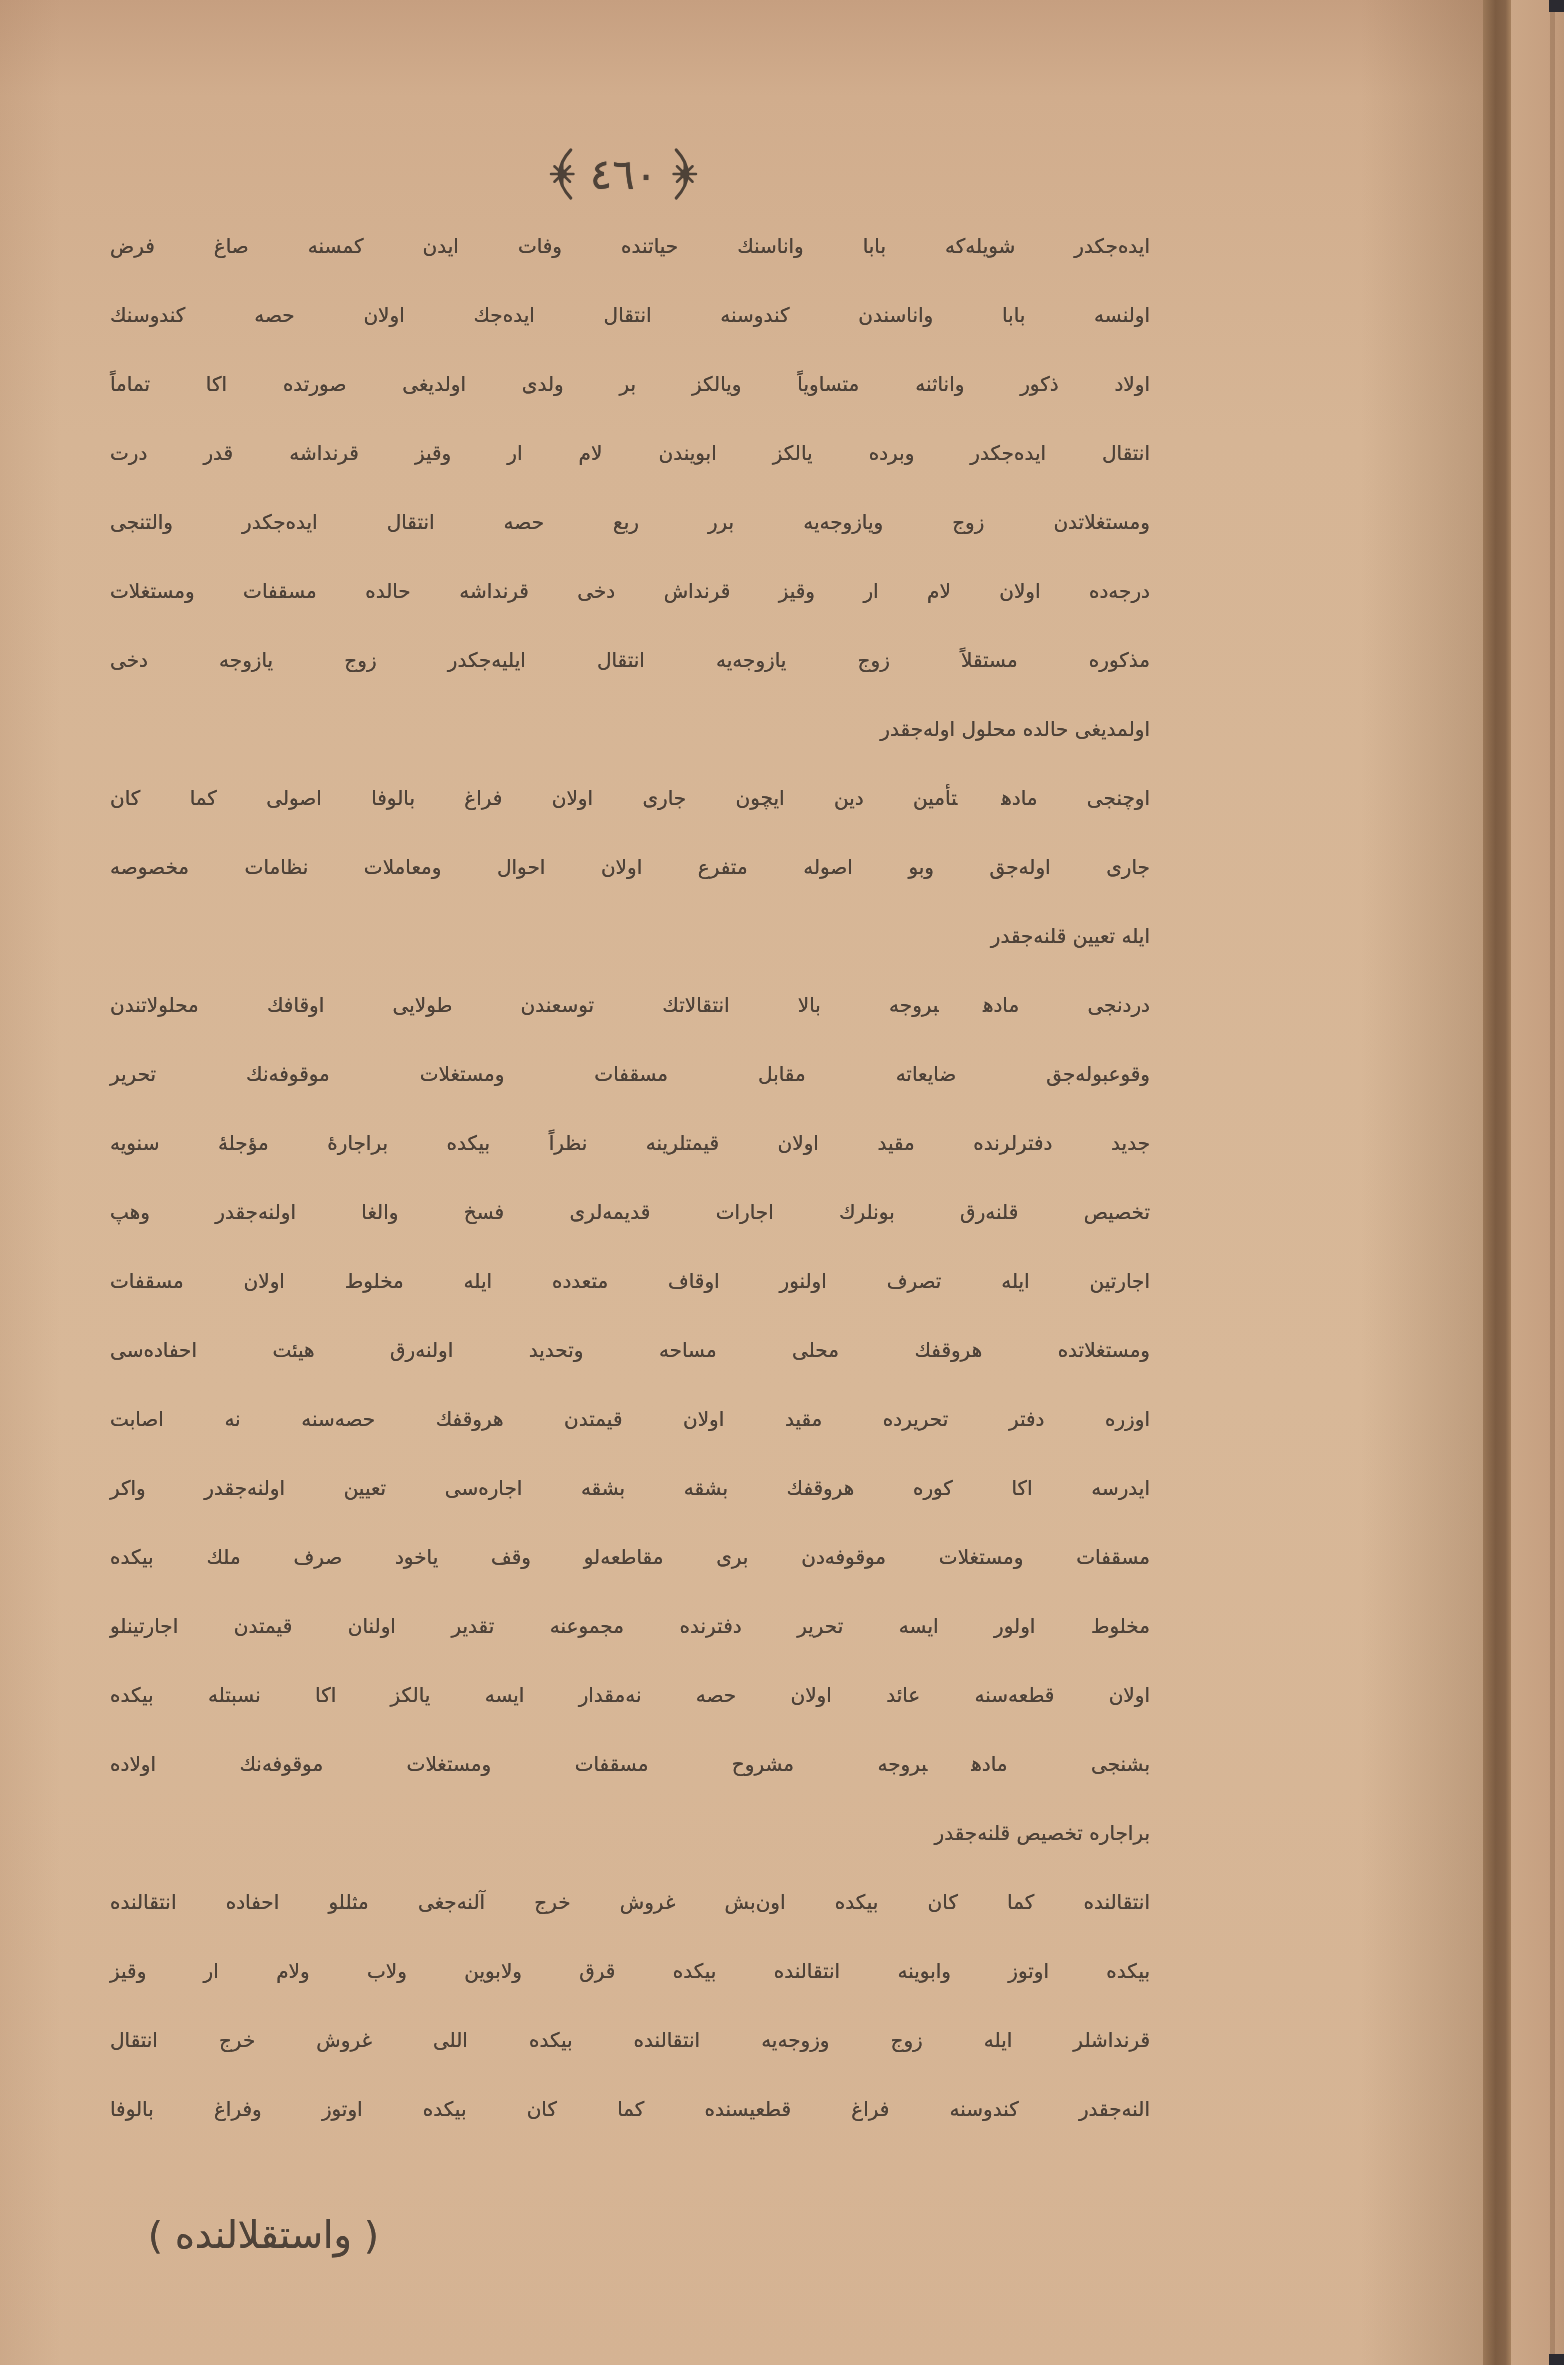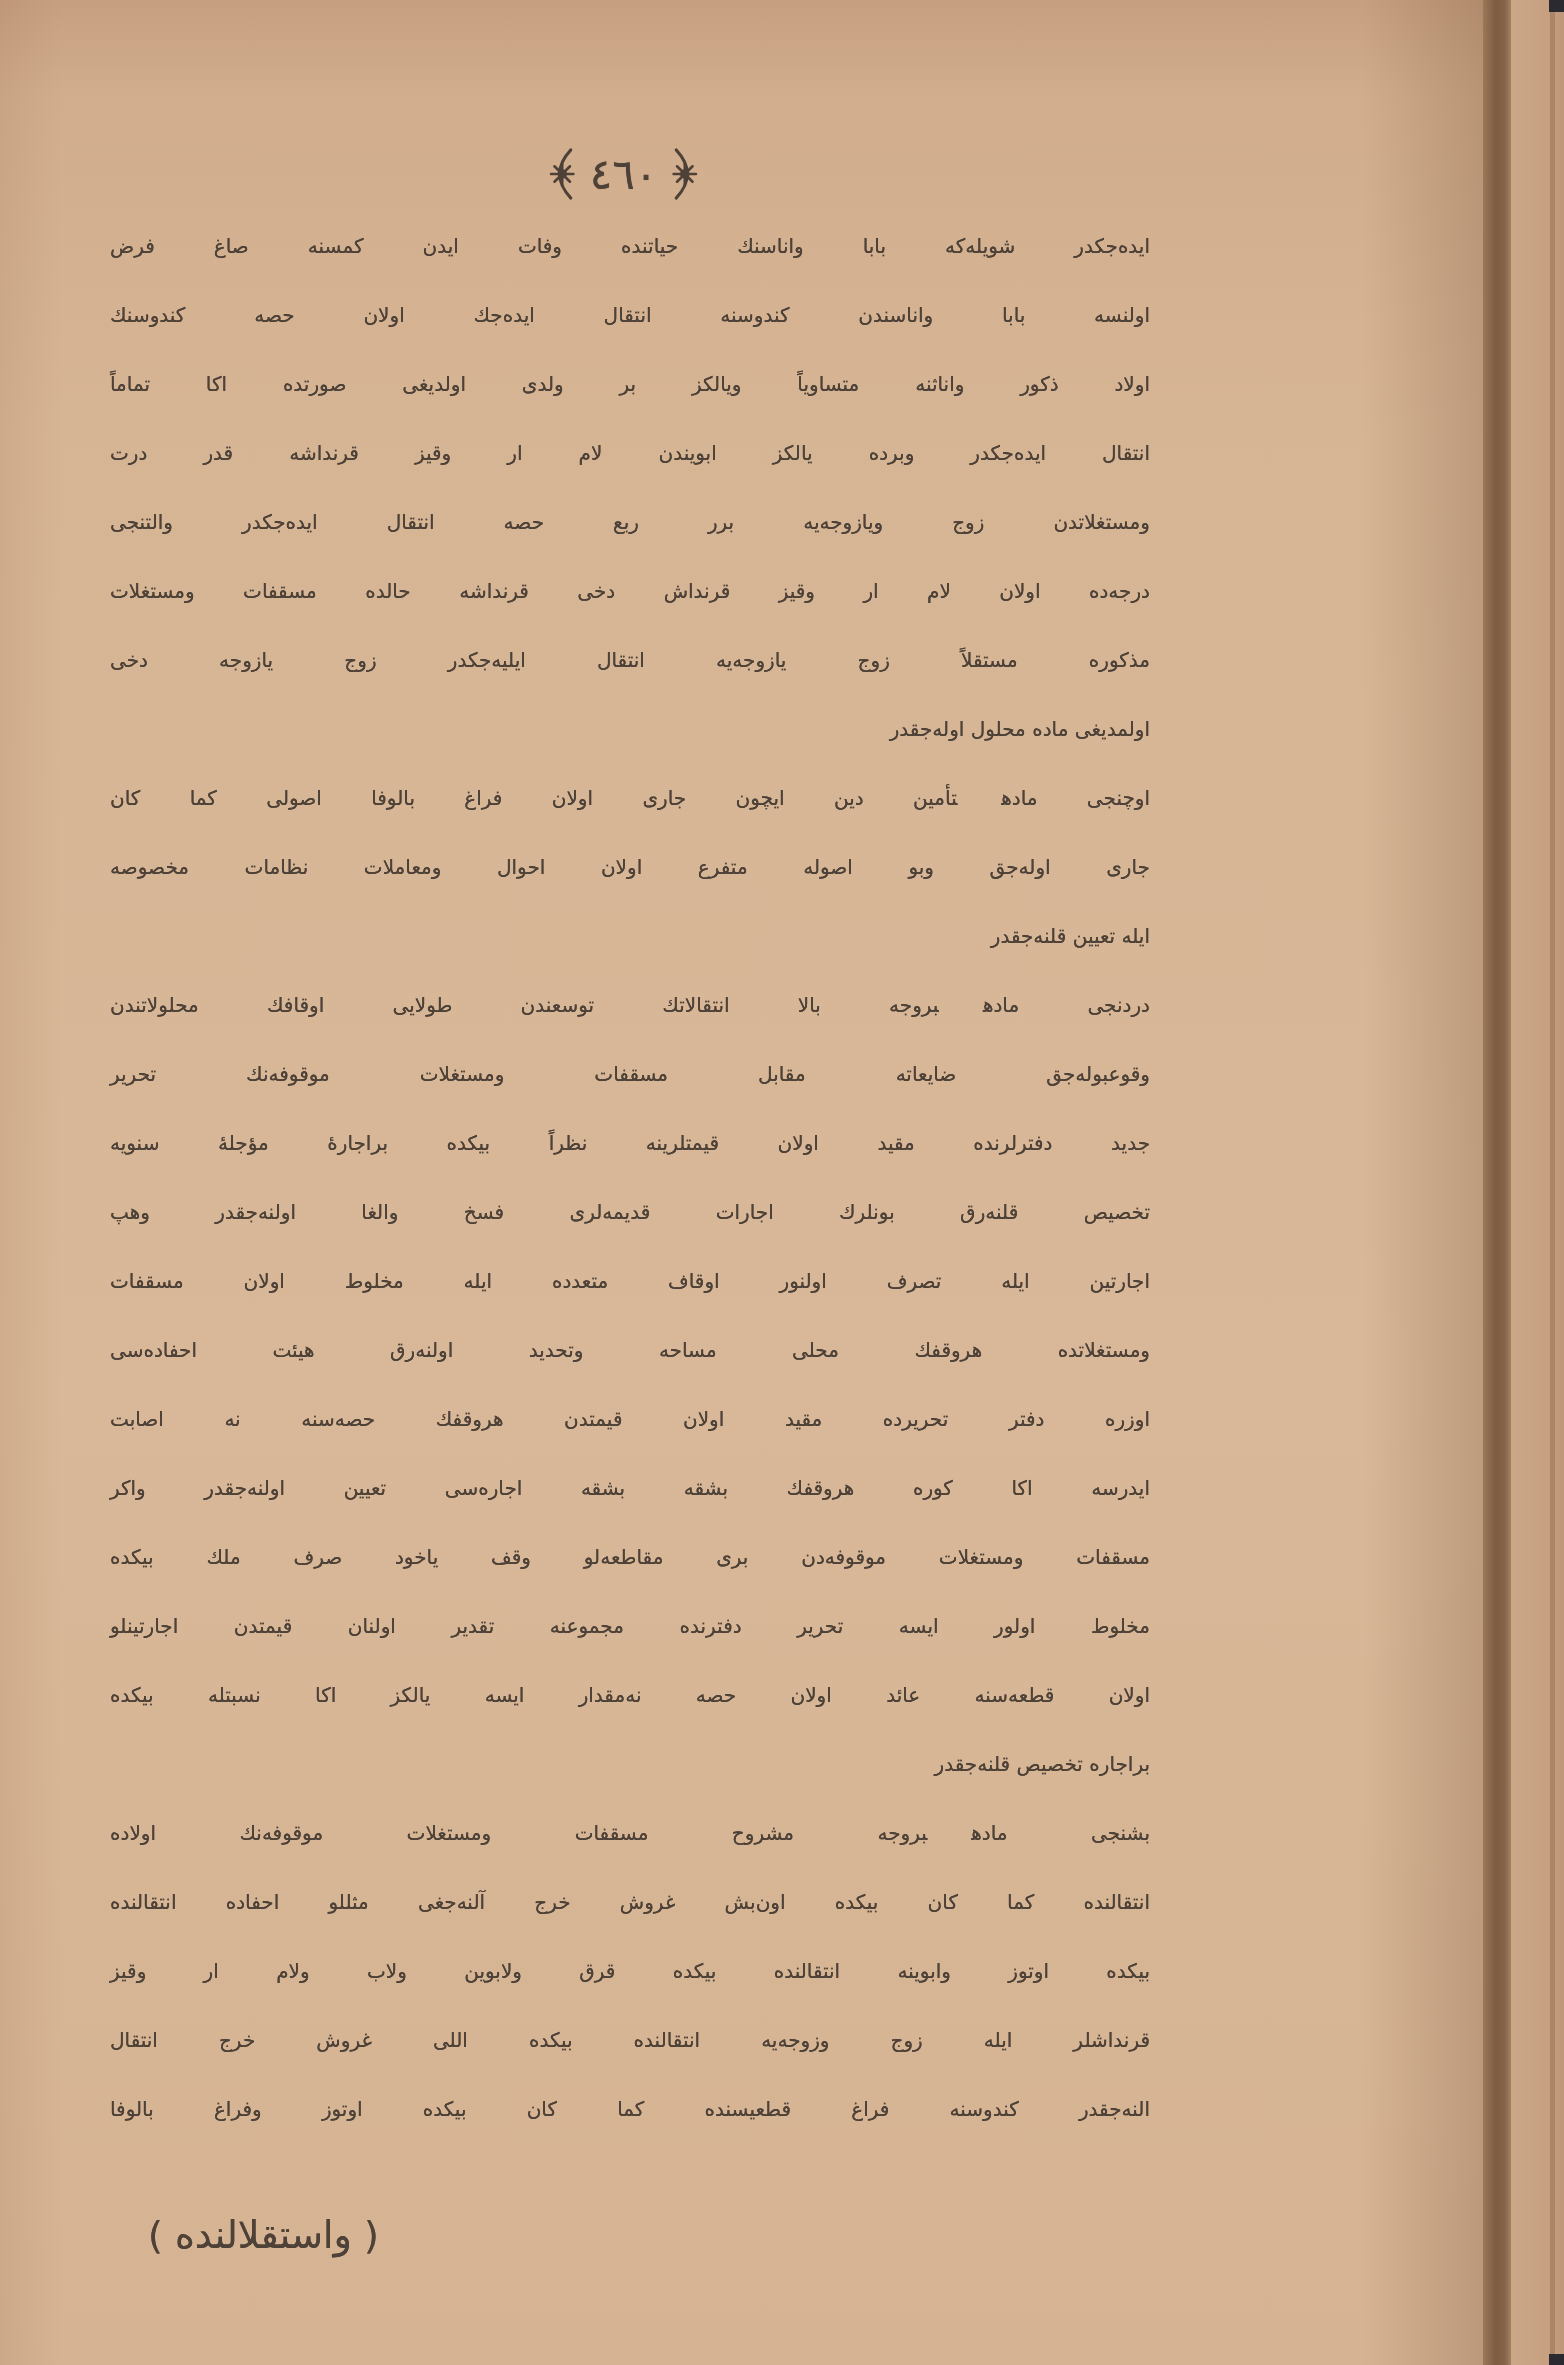--- a/index.html
+++ b/index.html
@@ -100,37 +100,37 @@
 </div>
 
 <div class="text-block">
   <div class="ln">ایده‌جکدر شویله‌که بابا وانا‌سنك حیاتنده وفات ایدن کمسنه صاغ فرض</div>
   <div class="ln">اولنسه بابا وانا‌سندن کندوسنه انتقال ایده‌جك اولان حصه کندوسنك</div>
   <div class="ln">اولاد ذکور واناثنه متساویاً ویالکز بر ولدی اولدیغی صورتده اکا تماماً</div>
   <div class="ln">انتقال ایده‌جکدر وبرده یالکز ابویندن لام ار وقیز قرنداشه قدر درت</div>
   <div class="ln">ومستغلاتدن زوج ویازوجه‌یه برر ربع حصه انتقال ایده‌جکدر والتنجی</div>
   <div class="ln">درجه‌ده اولان لام ار وقیز قرنداش دخی قرنداشه حالده مسقفات ومستغلات</div>
   <div class="ln">مذکوره مستقلاً زوج یازوجه‌یه انتقال ایلیه‌جکدر زوج یازوجه دخی</div>
-  <div class="ln end">اولمدیغی ماده محلول اوله‌جقدر</div>
+  <div class="ln end">اولمدیغی حالده محلول اوله‌جقدر</div>
   <div class="ln"><span class="article-label">اوچنجی ماده</span><span>تأمین دین ایچون جاری اولان فراغ بالوفا اصولی کما کان</span></div>
   <div class="ln">جاری اوله‌جق وبو اصوله متفرع اولان احوال ومعاملات نظامات مخصوصه</div>
   <div class="ln end">ایله تعیین قلنه‌جقدر</div>
   <div class="ln"><span class="article-label">دردنجی ماده</span><span>بروجه بالا انتقالاتك توسعندن طولایی اوقافك محلولاتندن</span></div>
   <div class="ln">وقوعبوله‌جق ضایعاته مقابل مسقفات ومستغلات موقوفه‌نك تحریر</div>
   <div class="ln">جدید دفترلرنده مقید اولان قیمتلرینه نظراً بیکده براجارهٔ مؤجلهٔ سنویه</div>
   <div class="ln">تخصیص قلنه‌رق بونلرك اجارات قدیمه‌لری فسخ والغا اولنه‌جقدر وهپ</div>
   <div class="ln">اجارتین ایله تصرف اولنور اوقاف متعدده ایله مخلوط اولان مسقفات</div>
   <div class="ln">ومستغلاتده هروقفك محلی مساحه وتحدید اولنه‌رق هیئت احفاده‌سی</div>
   <div class="ln">اوزره دفتر تحریرده مقید اولان قیمتدن هروقفك حصه‌سنه نه اصابت</div>
   <div class="ln">ایدرسه اکا کوره هروقفك بشقه بشقه اجاره‌سی تعیین اولنه‌جقدر واکر</div>
   <div class="ln">مسقفات ومستغلات موقوفه‌دن بری مقاطعه‌لو وقف یاخود صرف ملك بیکده</div>
   <div class="ln">مخلوط اولور ایسه تحریر دفترنده مجموعنه تقدیر اولنان قیمتدن اجارتینلو</div>
   <div class="ln">اولان قطعه‌سنه عائد اولان حصه نه‌مقدار ایسه یالکز اکا نسبتله بیکده</div>
+  <div class="ln"><span class="article-label">بشنجی ماده</span><span>بروجه مشروح مسقفات ومستغلات موقوفه‌نك اولاده</span></div>
   <div class="ln end">براجاره تخصیص قلنه‌جقدر</div>
-  <div class="ln"><span class="article-label">بشنجی ماده</span><span>بروجه مشروح مسقفات ومستغلات موقوفه‌نك اولاده</span></div>
   <div class="ln">انتقالنده کما کان بیکده اون‌بش غروش خرج آلنه‌جغی مثللو احفاده انتقالنده</div>
   <div class="ln">بیکده اوتوز وابوینه انتقالنده بیکده قرق ولابوین ولاب ولام ار وقیز</div>
   <div class="ln">قرنداشلر ایله زوج وزوجه‌یه انتقالنده بیکده اللی غروش خرج انتقال</div>
   <div class="ln">النه‌جقدر کندوسنه فراغ قطعیسنده کما کان بیکده اوتوز وفراغ بالوفا</div>
 </div>
 
 <div class="catchword">( واستقلالنده )</div>
 
 
 </body></html>

